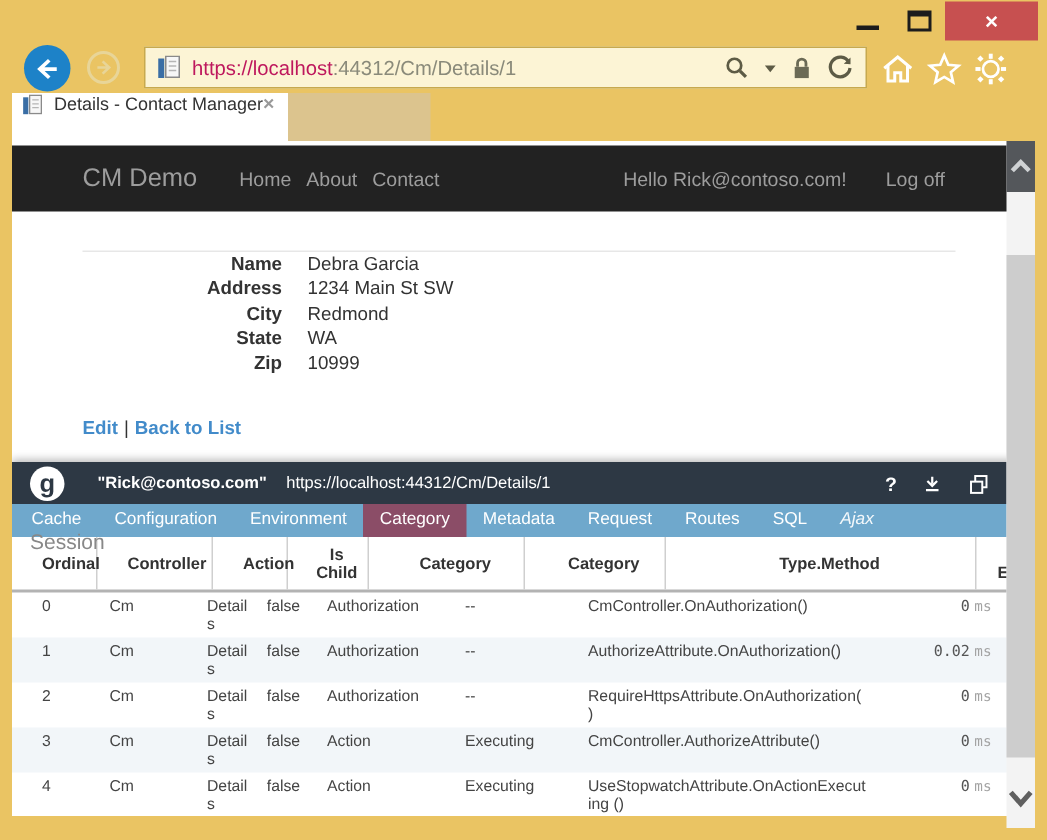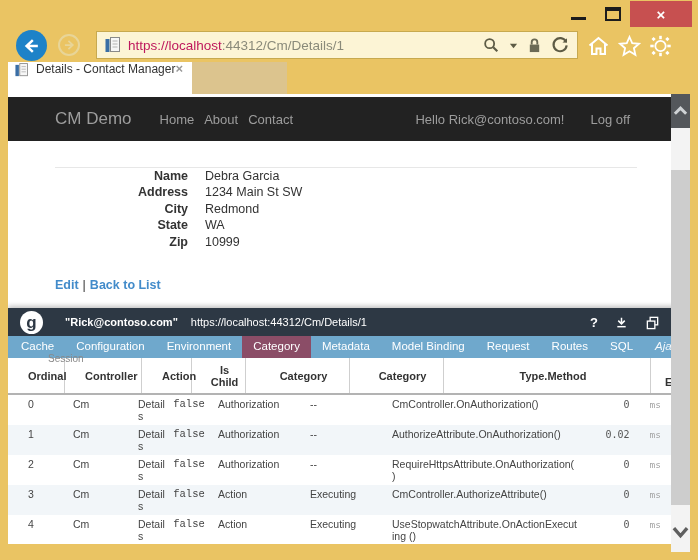--- a/index.html
+++ b/index.html
@@ -71,41 +71,41 @@
     display:flex;align-items:center;justify-content:center;font-weight:bold;font-size:17px;line-height:1;}
   .g-user{font-size:11px;font-weight:bold;margin-left:22px;white-space:nowrap;}
   .g-url{font-size:11px;margin-left:13px;white-space:nowrap;}
   .g-head-icons{position:absolute;right:30px;top:0;height:28px;display:flex;align-items:center;gap:17px;}
   .g-help{font-size:13px;font-weight:bold;color:#fff;}
   .g-tabs{position:absolute;left:0;top:28px;width:682px;height:22px;background:#6fa8cc;
     display:flex;align-items:stretch;overflow:hidden;padding-left:2px;}
   .g-tab{color:#fff;font-size:11.5px;padding:4px 11px 0 11px;white-space:nowrap;}
   .g-tab.active{background:#8b4d67;}
   .g-tab.italic{font-style:italic;opacity:.92;}
-  .g-overlay{position:absolute;left:12px;top:45px;font-size:10px;color:#888;z-index:3;margin-left:28px;}
+  .g-overlay{position:absolute;left:12px;top:45px;font-size:14px;color:#888;z-index:3;}
 
   
   .g-table{position:absolute;left:0;top:50px;width:682px;bottom:0;font-size:10.5px;color:#444;}
   .g-grid{display:grid;grid-template-columns:45px 65px 38px 42px 92px 82px 195px 1fr;
     padding:0 27px 0 12px;gap:12px;}
   .g-grid.header{border-bottom:2px solid #b3b3b3;min-height:37px;align-items:center;}
   .hc{font-weight:bold;font-size:11px;color:#333;padding:4px 2px 4px 8px;line-height:12px;
     border-right:1px solid #cfcfcf;align-self:stretch;display:flex;align-items:center;}
   .hc.center{justify-content:center;text-align:center;padding-left:2px;}
   .hc.right{justify-content:flex-end;text-align:center;padding-left:2px;border-right:none;}
   .g-row{display:grid;grid-template-columns:45px 65px 38px 42px 92px 82px 195px 1fr;
     padding:0 27px 0 12px;align-items:start;min-height:20px;}
   .g-row:nth-child(even){background:#f2f6f9;}
   .g-row.hl{background:#ecf6ec;}
   .g-row.hl .cell, .g-row.hl .num, .g-row.hl .unit{color:#3aa03a;}
   .cell{padding:4px 2px 3px 8px;line-height:11.5px;word-wrap:break-word;overflow:hidden;}
-  .cell.c3{text-align:center;padding-left:2px;font-family:Liberation Mono, monospace;}
+  .cell.c3{text-align:center;padding-left:2px;}
   .cell.c7{text-align:right;padding-left:2px;font-family:"DejaVu Sans Mono",monospace;font-size:10px;}
   .num{color:#555;}
-  .unit{color:#a3a3a3;margin-left:20px;font-size:9.5px;}
+  .unit{color:#a3a3a3;margin-left:3px;font-size:9.5px;}
 
   
   .scrollbar{left:671px;top:94px;width:19px;height:458px;background:#f3f3f3;z-index:10;}
   .sb-up{position:absolute;left:0;top:0;width:19px;height:34px;background:#54575b;
     display:flex;align-items:center;justify-content:center;}
   .sb-thumb{position:absolute;left:0;top:76px;width:19px;height:335px;background:#cdcdcd;}
   .sb-down{position:absolute;left:0;top:422px;width:19px;height:32px;
     display:flex;align-items:center;justify-content:center;}
 </style>
 </head>
@@ -257,21 +257,20 @@
             <rect x="2.5" y="6.5" width="8" height="8" stroke="#fff" fill="#2d3844" stroke-width="1.4"></rect>
           </svg>
         </div>
       </div>
       <div class="g-tabs" id="glimpse-tabs">
           <div class="g-tab">Cache</div>
           <div class="g-tab">Configuration</div>
           <div class="g-tab">Environment</div>
           <div class="g-tab active">Category</div>
           <div class="g-tab">Metadata</div>
-          <div class="g-tab">Model Binding</div>
           <div class="g-tab">Request</div>
           <div class="g-tab">Routes</div>
           <div class="g-tab">SQL</div>
           <div class="g-tab italic">Ajax</div>
         </div>
       <div class="g-overlay">Session</div>
       <div class="g-table">
         <div class="g-grid header" id="gt-header">
             <div class="hc">
               <span>Ordinal</span>

